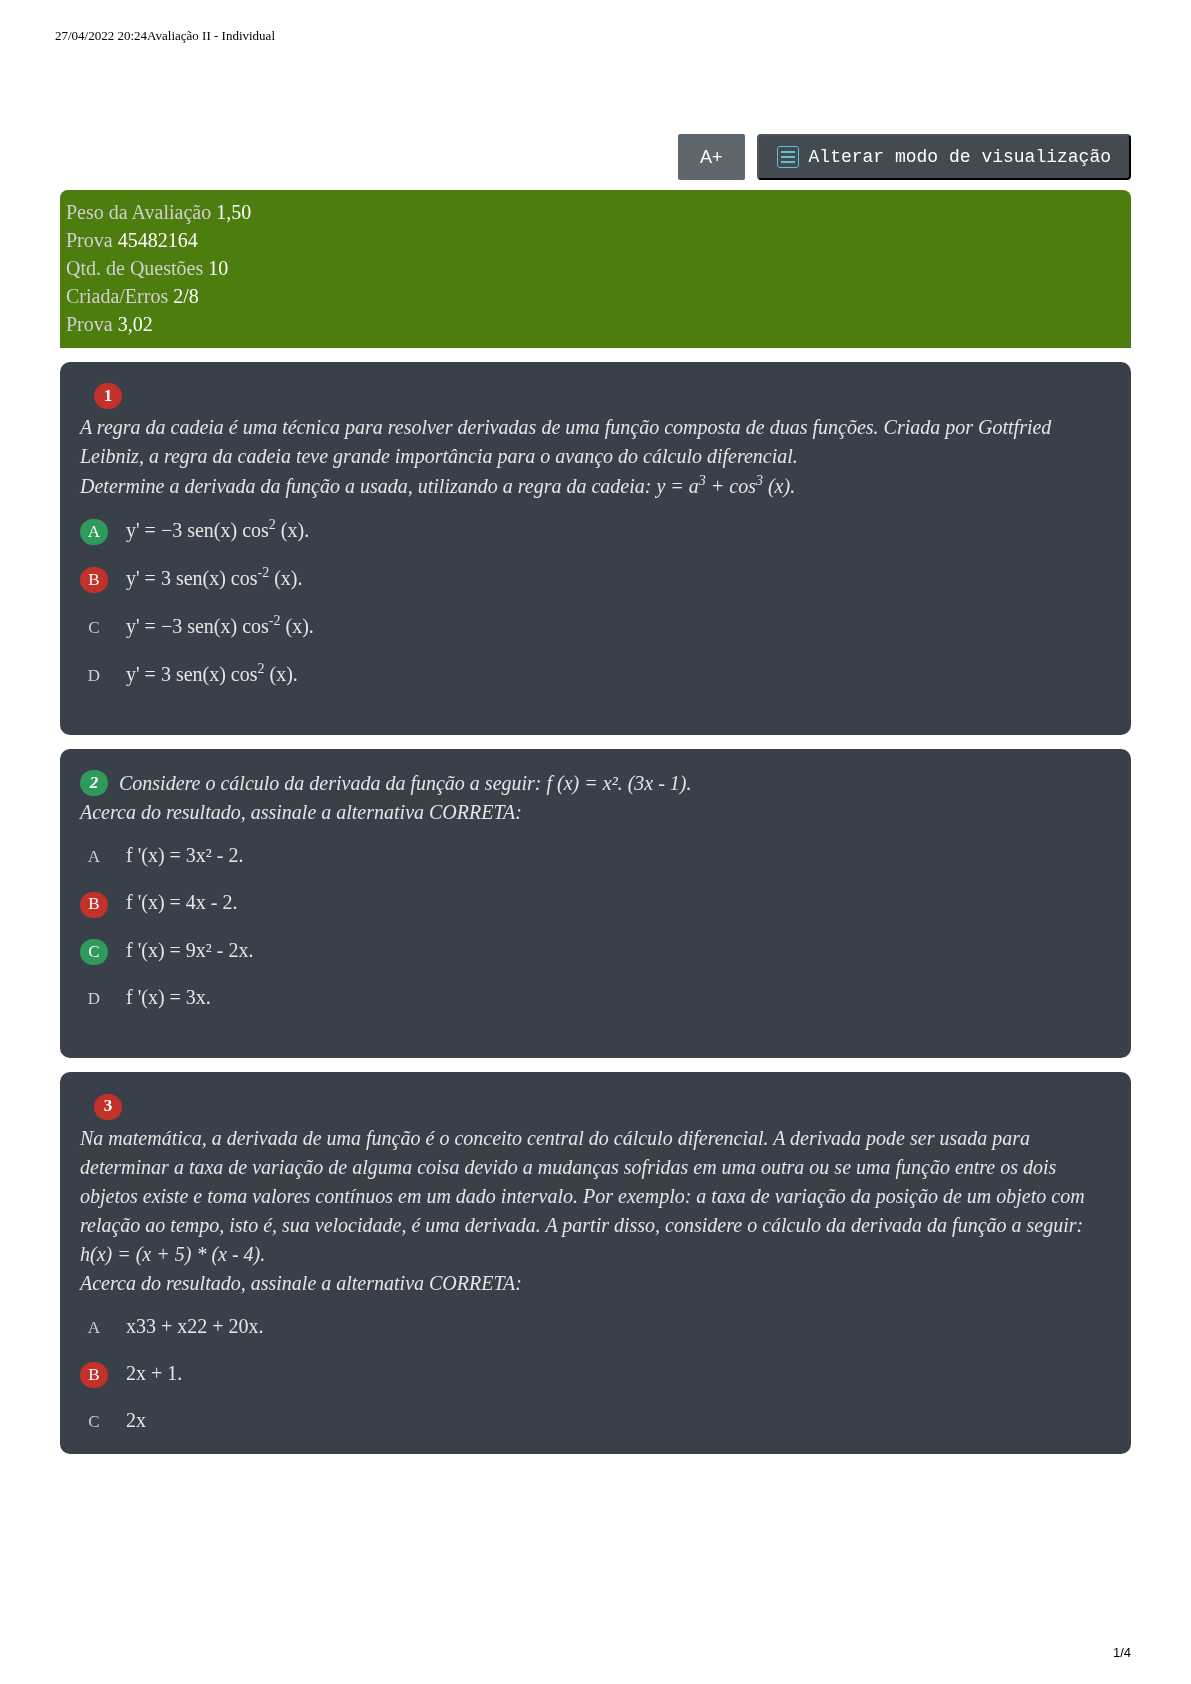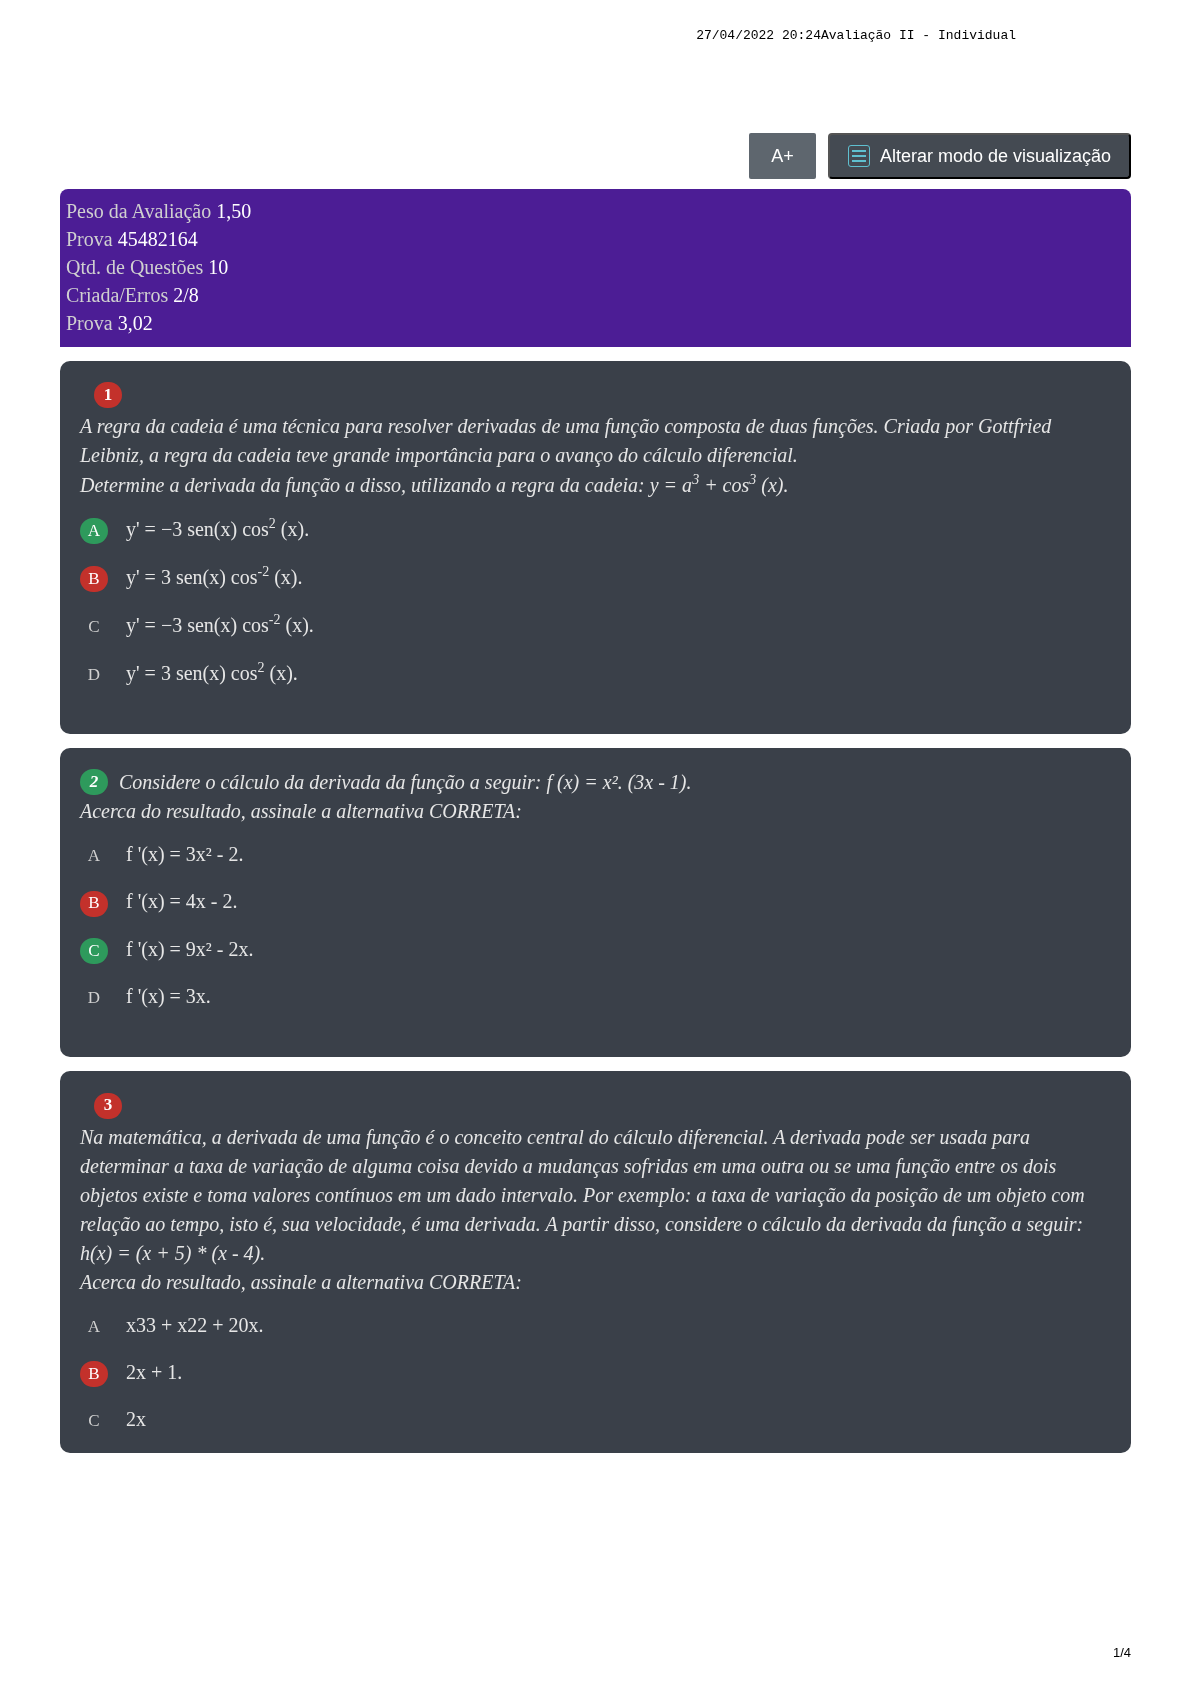--- a/index.html
+++ b/index.html
@@ -6,23 +6,23 @@
     body {
       font-family: Georgia, 'Times New Roman', serif;
       background: #fff;
       width: 1191px;
       min-height: 1684px;
       position: relative;
       color: #000;
     }
     .page-header {
       display: flex;
-      justify-content: flex-end;
+      justify-content: flex-start;
       padding: 28px 55px 0 55px;
-      font-family: Liberation Mono, monospace;
+      font-family: Liberation Serif, serif;
       font-size: 13px;
       color: #000;
     }
     .page-footer {
       position: absolute;
       bottom: 24px;
       right: 60px;
       font-family: Arial, sans-serif;
       font-size: 13px;
       color: #000;
@@ -49,39 +49,40 @@
     .btn-outline {
       background: #444a52;
       color: #fff;
       display: flex;
       align-items: center;
       gap: 10px;
       padding: 10px 18px;
       font-size: 18px;
       cursor: pointer;
       border-radius: 4px;
+      font-family: Liberation Mono, monospace;
     }
     .list-icon {
       width: 22px;
       height: 22px;
       border: 1px solid #5fc0d0;
       border-radius: 3px;
       display: flex;
       flex-direction: column;
       justify-content: center;
       gap: 3px;
       padding: 3px;
     }
     .list-icon span {
       height: 2px;
       background: #5fc0d0;
       display: block;
     }
     .meta-block {
-      background: #4c1d95;
+      background: #4d7c0f;
       color: #d0d0d0;
       padding: 8px 6px 10px 6px;
       font-size: 20px;
       font-family: Georgia, serif;
       line-height: 1.4;
       border-radius: 8px 8px 0 0;
     }
     .meta-block .white { color: #fff; }
     .question-block {
       background: #3a4049;
@@ -165,21 +166,21 @@
     <div><span>Criada/Erros </span><span class="white">2/8</span></div>
     <div><span>Prova </span><span class="white">3,02</span></div>
   </div>
 
   <div class="question-block">
     <div class="q-num q-num-standalone red">1</div>
     <div class="q-body">
       <div class="prompt">
         <div>A regra da cadeia é uma técnica para resolver derivadas de uma função composta de duas funções. Criada por Gottfried Leibniz, a regra da cadeia teve grande importância para o avanço do cálculo diferencial.</div>
         <div>
-          <span>Determine a derivada da função a disso, utilizando a regra da cadeia: y = a</span><sup>3</sup><span> + cos</span><sup>3</sup><span> (x).</span>
+          <span>Determine a derivada da função a usada, utilizando a regra da cadeia: y = a</span><sup>3</sup><span> + cos</span><sup>3</sup><span> (x).</span>
         </div>
       </div>
       <div class="option-row">
         <span class="opt-letter green">A</span>
         <span class="opt-text"><span>y' = −3 sen(x) cos</span><sup>2</sup><span> (x).</span></span>
       </div>
       <div class="option-row">
         <span class="opt-letter red">B</span>
         <span class="opt-text"><span>y' = 3 sen(x) cos</span><sup>-2</sup><span> (x).</span></span>
       </div>

